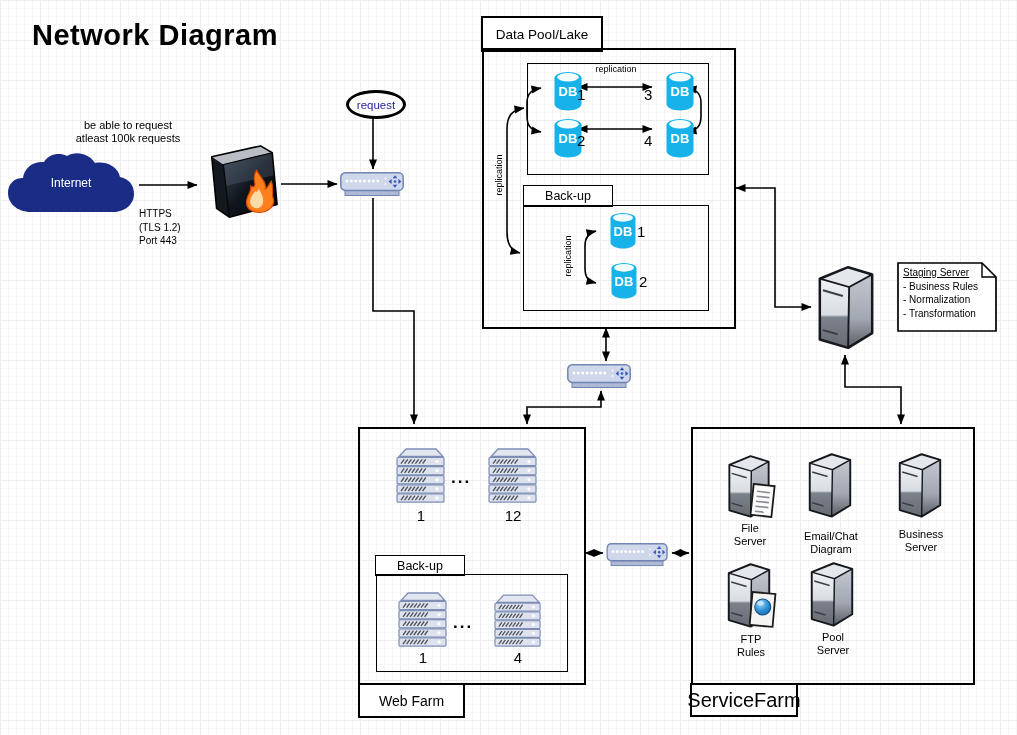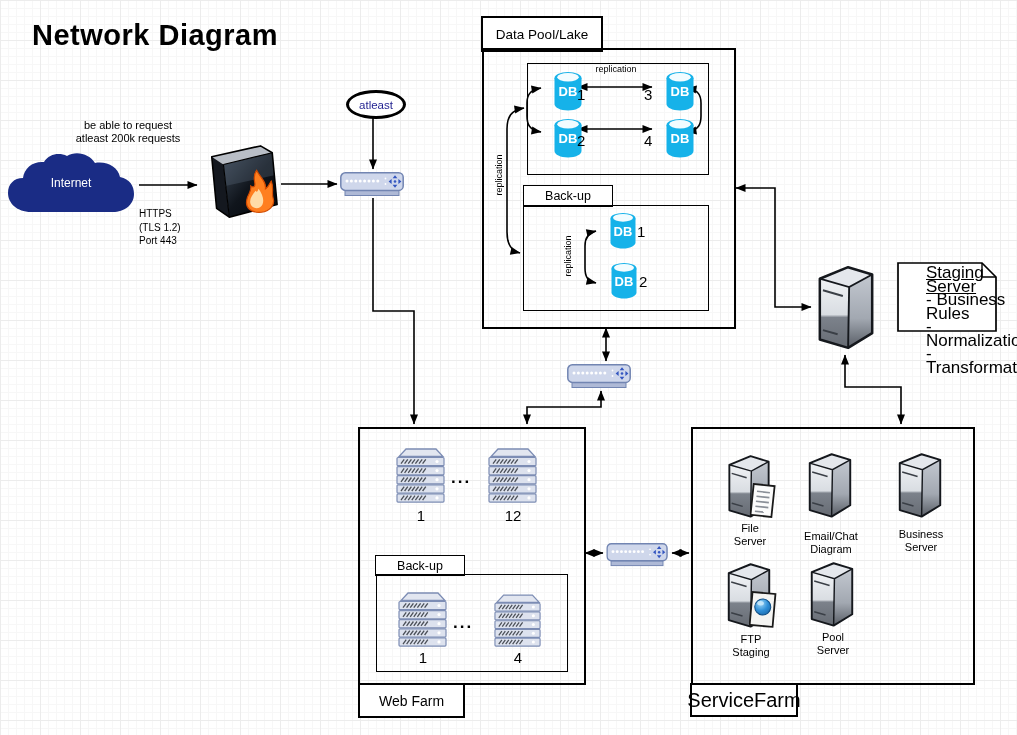--- a/index.html
+++ b/index.html
@@ -194,41 +194,41 @@
       <path d="M687,88 C699,90 701,96 701,103 V116 C701,124 699,130 687,132" marker-start="url(#mS)" marker-end="url(#mA)"></path>
       <path d="M578,87 H652" marker-start="url(#mS)" marker-end="url(#mA)"></path>
       <path d="M578,129 H652" marker-start="url(#mS)" marker-end="url(#mA)"></path>
       <path d="M596,231 C587,233 585,239 585,246 V268 C585,276 587,281 596,283" marker-start="url(#mS)" marker-end="url(#mA)"></path>
     </g>
   </svg>
 
   <div class="abs page-title" style="left:32px;top:19px;">Network Diagram</div>
 
   <div class="abs preline ctr small" style="left:58px;top:119px;width:140px;">be able to request
-atleast 200k requests</div>
+atleast 100k requests</div>
 
   <div class="abs" style="left:6px;top:152px;width:130px;height:68px;">
     <svg width="130" height="68">
         <use href="#sym-cloud"></use>
       </svg>
     <span class="abs" style="left:0;top:24px;width:100%;text-align:center;color:#fff;font-size:12px;">Internet</span>
   </div>
 
   <div class="abs" style="left:200px;top:142px;width:82px;height:82px;">
     <svg width="82" height="82" viewBox="0 0 84 82">
         <use href="#sym-firewall"></use>
       </svg>
   </div>
 
   <div class="abs preline small" style="left:139px;top:207px;font-size:10px;line-height:13.5px;">HTTPS
 (TLS 1.2)
 Port 443</div>
 
   <div class="ellipse" style="left:346px;top:90px;width:54px;height:23px;">
-    <span>atleast</span>
+    <span>request</span>
   </div>
 
   <div class="abs" style="left:340px;top:172px;width:66px;height:26px;">
     <svg width="66" height="26">
         <use href="#sym-switch"></use>
       </svg>
   </div>
   <div class="abs" style="left:567px;top:364px;width:66px;height:26px;">
     <svg width="66" height="26">
         <use href="#sym-switch"></use>
@@ -306,21 +306,21 @@
 
   <div class="abs" style="left:814px;top:263px;width:64px;height:88px;">
     <svg width="64" height="88" viewBox="0 0 60 84">
         <use href="#sym-tower"></use>
       </svg>
   </div>
   <div class="abs" style="left:897px;top:262px;width:100px;height:70px;">
     <svg class="abs" style="left:0;top:0;" width="100" height="70">
         <use href="#sym-note"></use>
       </svg>
-    <div class="abs" style="left:6px;top:4px;width:90px;font-size:17px;line-height:13.5px;margin-left:23px;">
+    <div class="abs" style="left:6px;top:4px;width:90px;font-size:10px;line-height:13.5px;">
       <span style="text-decoration:underline;">Staging Server</span><br>
       <span>- Business Rules</span><br>
       <span>- Normalization</span><br>
       <span>- Transformation</span>
     </div>
   </div>
 
   <div class="box" style="left:358px;top:427px;width:224px;height:254px;"></div>
 
   <div class="abs" style="left:396px;top:448px;width:50px;height:56px;">
@@ -391,21 +391,21 @@
 
   <div class="abs" style="left:724px;top:561px;width:50px;height:68px;">
     <svg width="50" height="68" viewBox="0 0 60 84">
         <use href="#sym-tower"></use>
       </svg>
     <svg class="abs" style="left:25px;top:30px;" width="28" height="38">
         <use href="#sym-globe"></use>
       </svg>
   </div>
   <div class="abs preline ctr small" style="left:726px;top:633px;width:50px;">FTP
-Staging</div>
+Rules</div>
 
   <div class="abs" style="left:807px;top:560px;width:50px;height:68px;">
     <svg width="50" height="68" viewBox="0 0 60 84">
         <use href="#sym-tower"></use>
       </svg>
   </div>
   <div class="abs preline ctr small" style="left:806px;top:631px;width:54px;">Pool
 Server</div>
 
   <div class="labelbox" style="left:690px;top:683px;width:104px;height:30px;font-size:20px;">

